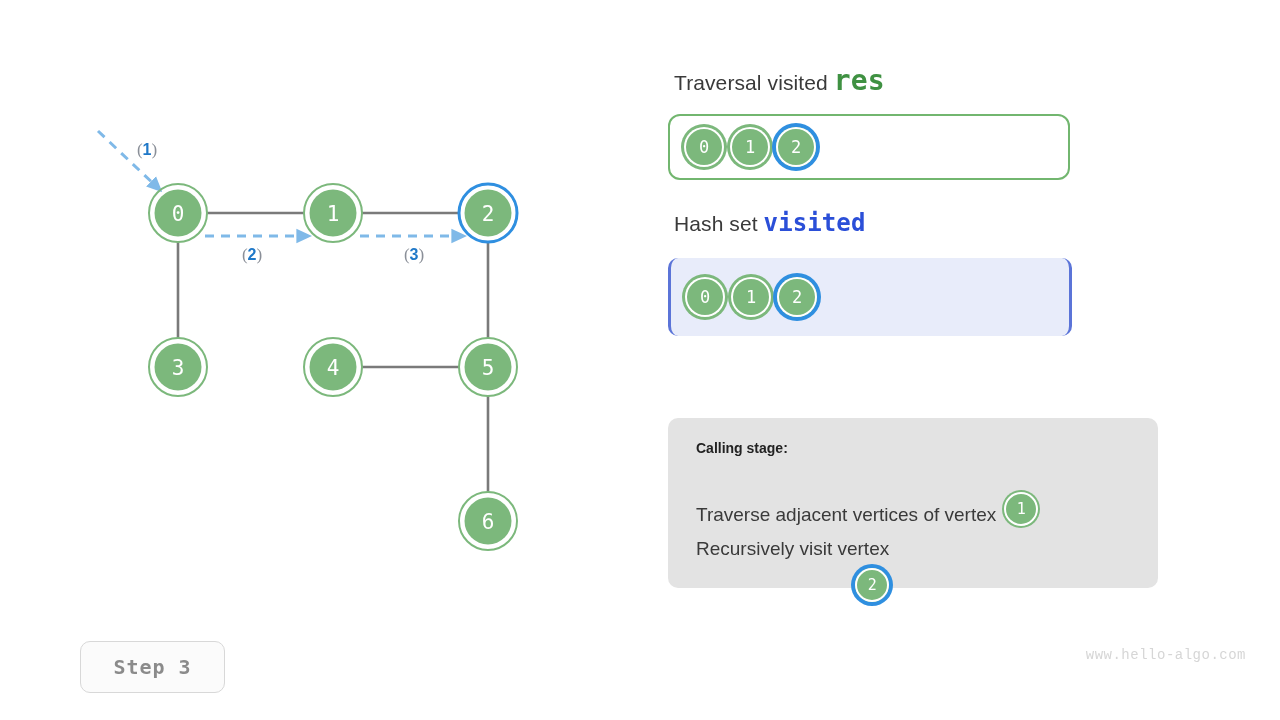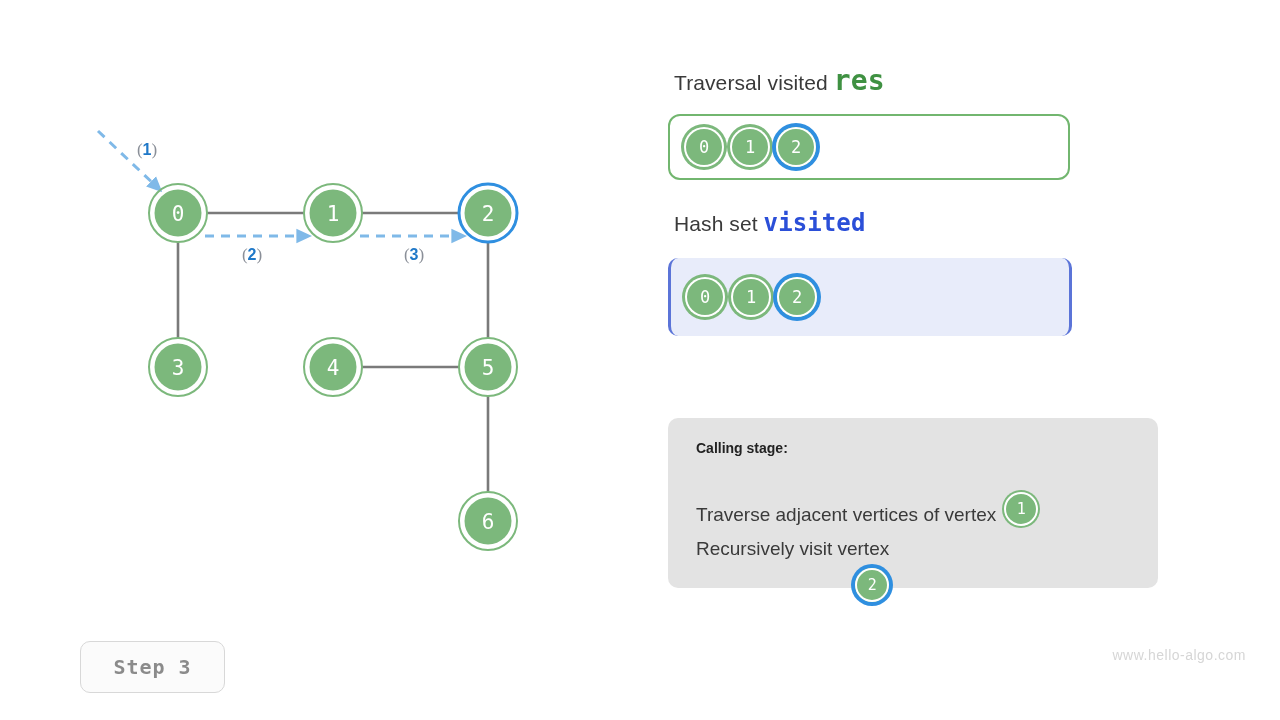--- a/index.html
+++ b/index.html
@@ -188,21 +188,21 @@
     font-size: 20px;
     font-weight: bold;
     color: #8b8b8b;
     letter-spacing: 1px;
     box-sizing: border-box;
     margin-left: 44px;
   }
   #watermark {
     position: absolute;
     right: 34px; top: 647px;
-    font-family: Liberation Sans, sans-serif;
+    font-family: Liberation Mono, monospace;
     font-size: 14px;
     color: #d6d6d6;
     letter-spacing: .5px;
   }
 </style>
 </head>
 <body>
 
 <div id="graph-panel">
   <svg id="graph-svg" width="620" height="720">

